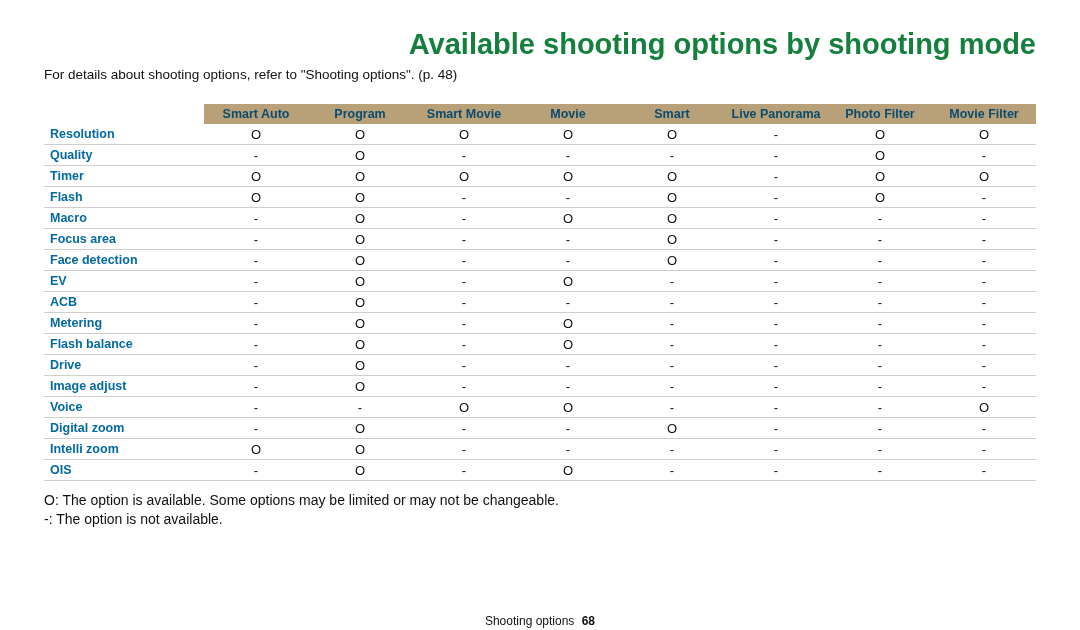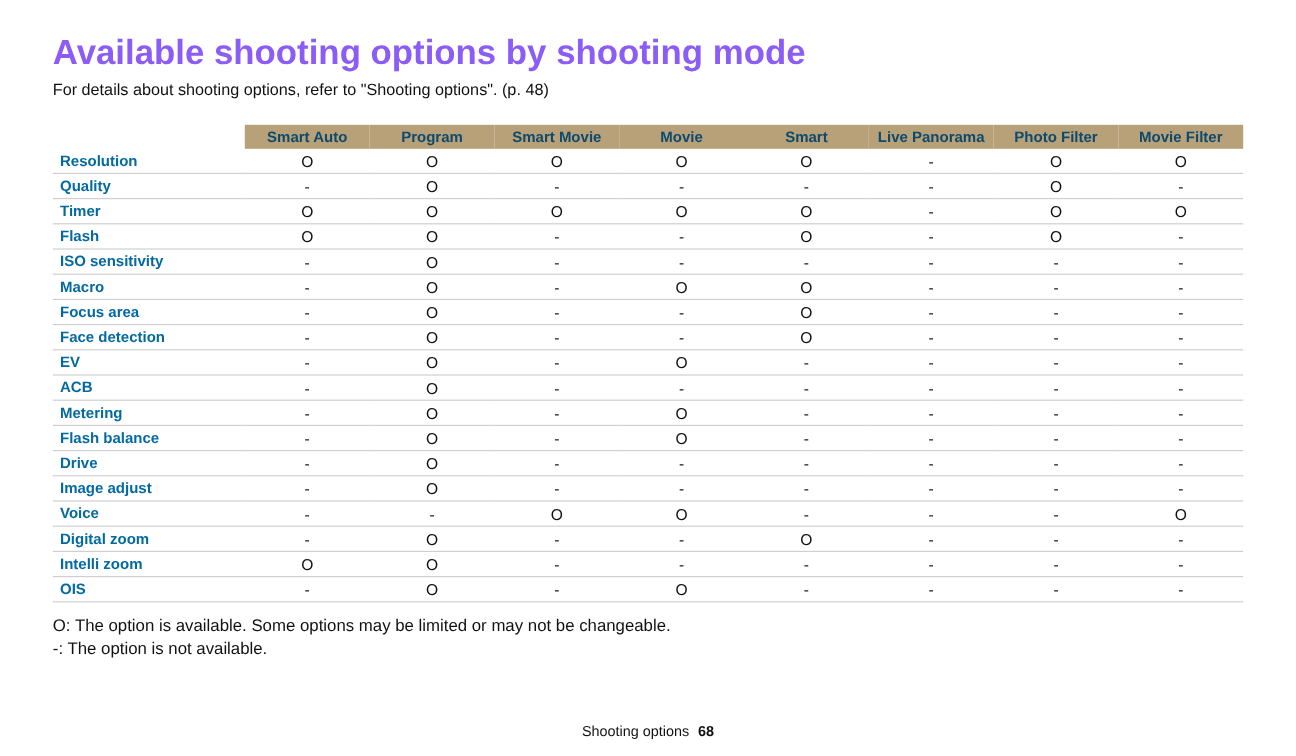--- a/index.html
+++ b/index.html
@@ -12,25 +12,26 @@
     color: #222;
   }
   .page {
     box-sizing: border-box;
     width: 1080px;
     height: 630px;
     padding: 28px 44px 0 44px;
     position: relative;
   }
   .title {
-    color: #8b5cf6;
+    color: #15803d;
     font-size: 29px;
     font-weight: 700;
     letter-spacing: 0px;
     margin: 0 0 6px 0;
+    text-align: right;
   }
   .subtitle {
     font-size: 13.5px;
     color: #111;
     margin-bottom: 22px;
   }
   table {
     border-collapse: collapse;
     width: 100%;
     table-layout: fixed;
@@ -65,21 +66,21 @@
   col.rowhead { width: 160px; }
   col.mode    { width: auto; }
   .notes {
     margin-top: 10px;
     font-size: 14px;
     color: #111;
     line-height: 1.35;
   }
   .footer {
     position: absolute;
-    bottom: 14px;
+    bottom: 2px;
     left: 0;
     width: 1080px;
     text-align: center;
     font-size: 12px;
     color: #111;
   }
   .footer .pg { font-weight: 700; margin-left: 4px; }
 </style>
 </head>
 <body>
@@ -152,31 +153,20 @@
           <td>O</td>
           <td>O</td>
           <td>-</td>
           <td>-</td>
           <td>O</td>
           <td>-</td>
           <td>O</td>
           <td>-</td>
         </tr>
         <tr>
-          <th>ISO sensitivity</th>
-          <td>-</td>
-          <td>O</td>
-          <td>-</td>
-          <td>-</td>
-          <td>-</td>
-          <td>-</td>
-          <td>-</td>
-          <td>-</td>
-        </tr>
-        <tr>
           <th>Macro</th>
           <td>-</td>
           <td>O</td>
           <td>-</td>
           <td>O</td>
           <td>O</td>
           <td>-</td>
           <td>-</td>
           <td>-</td>
         </tr>

